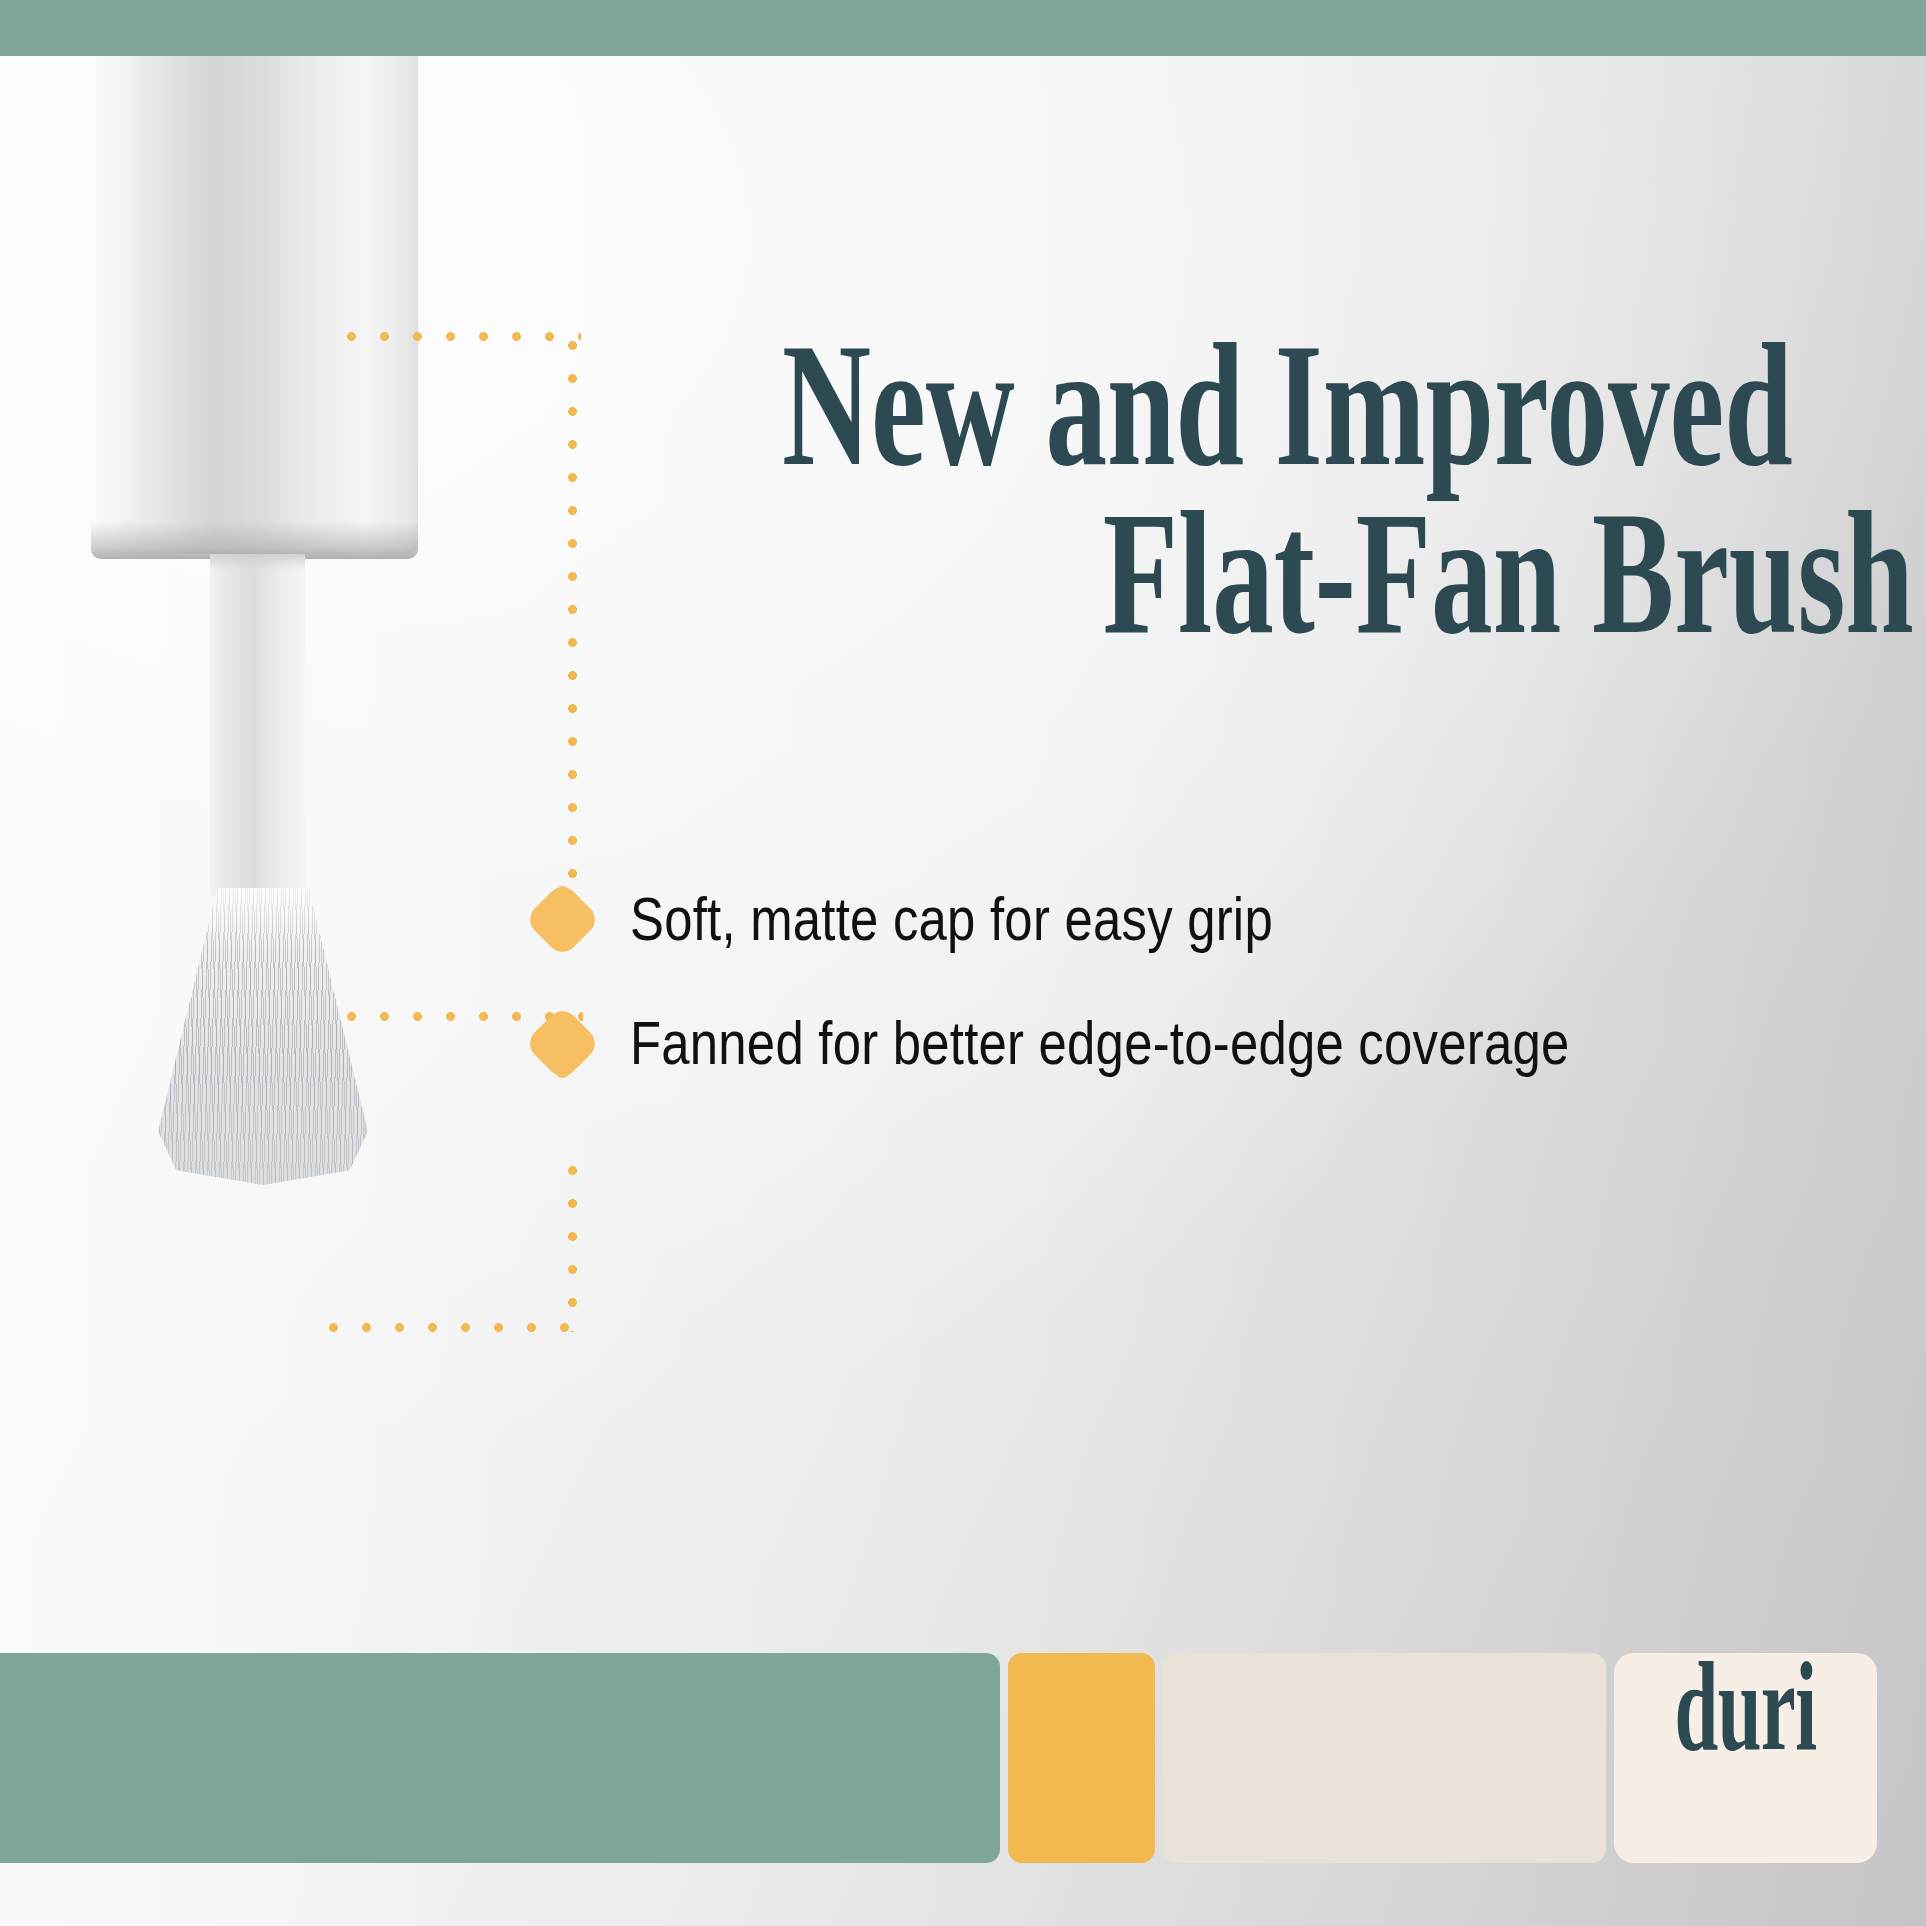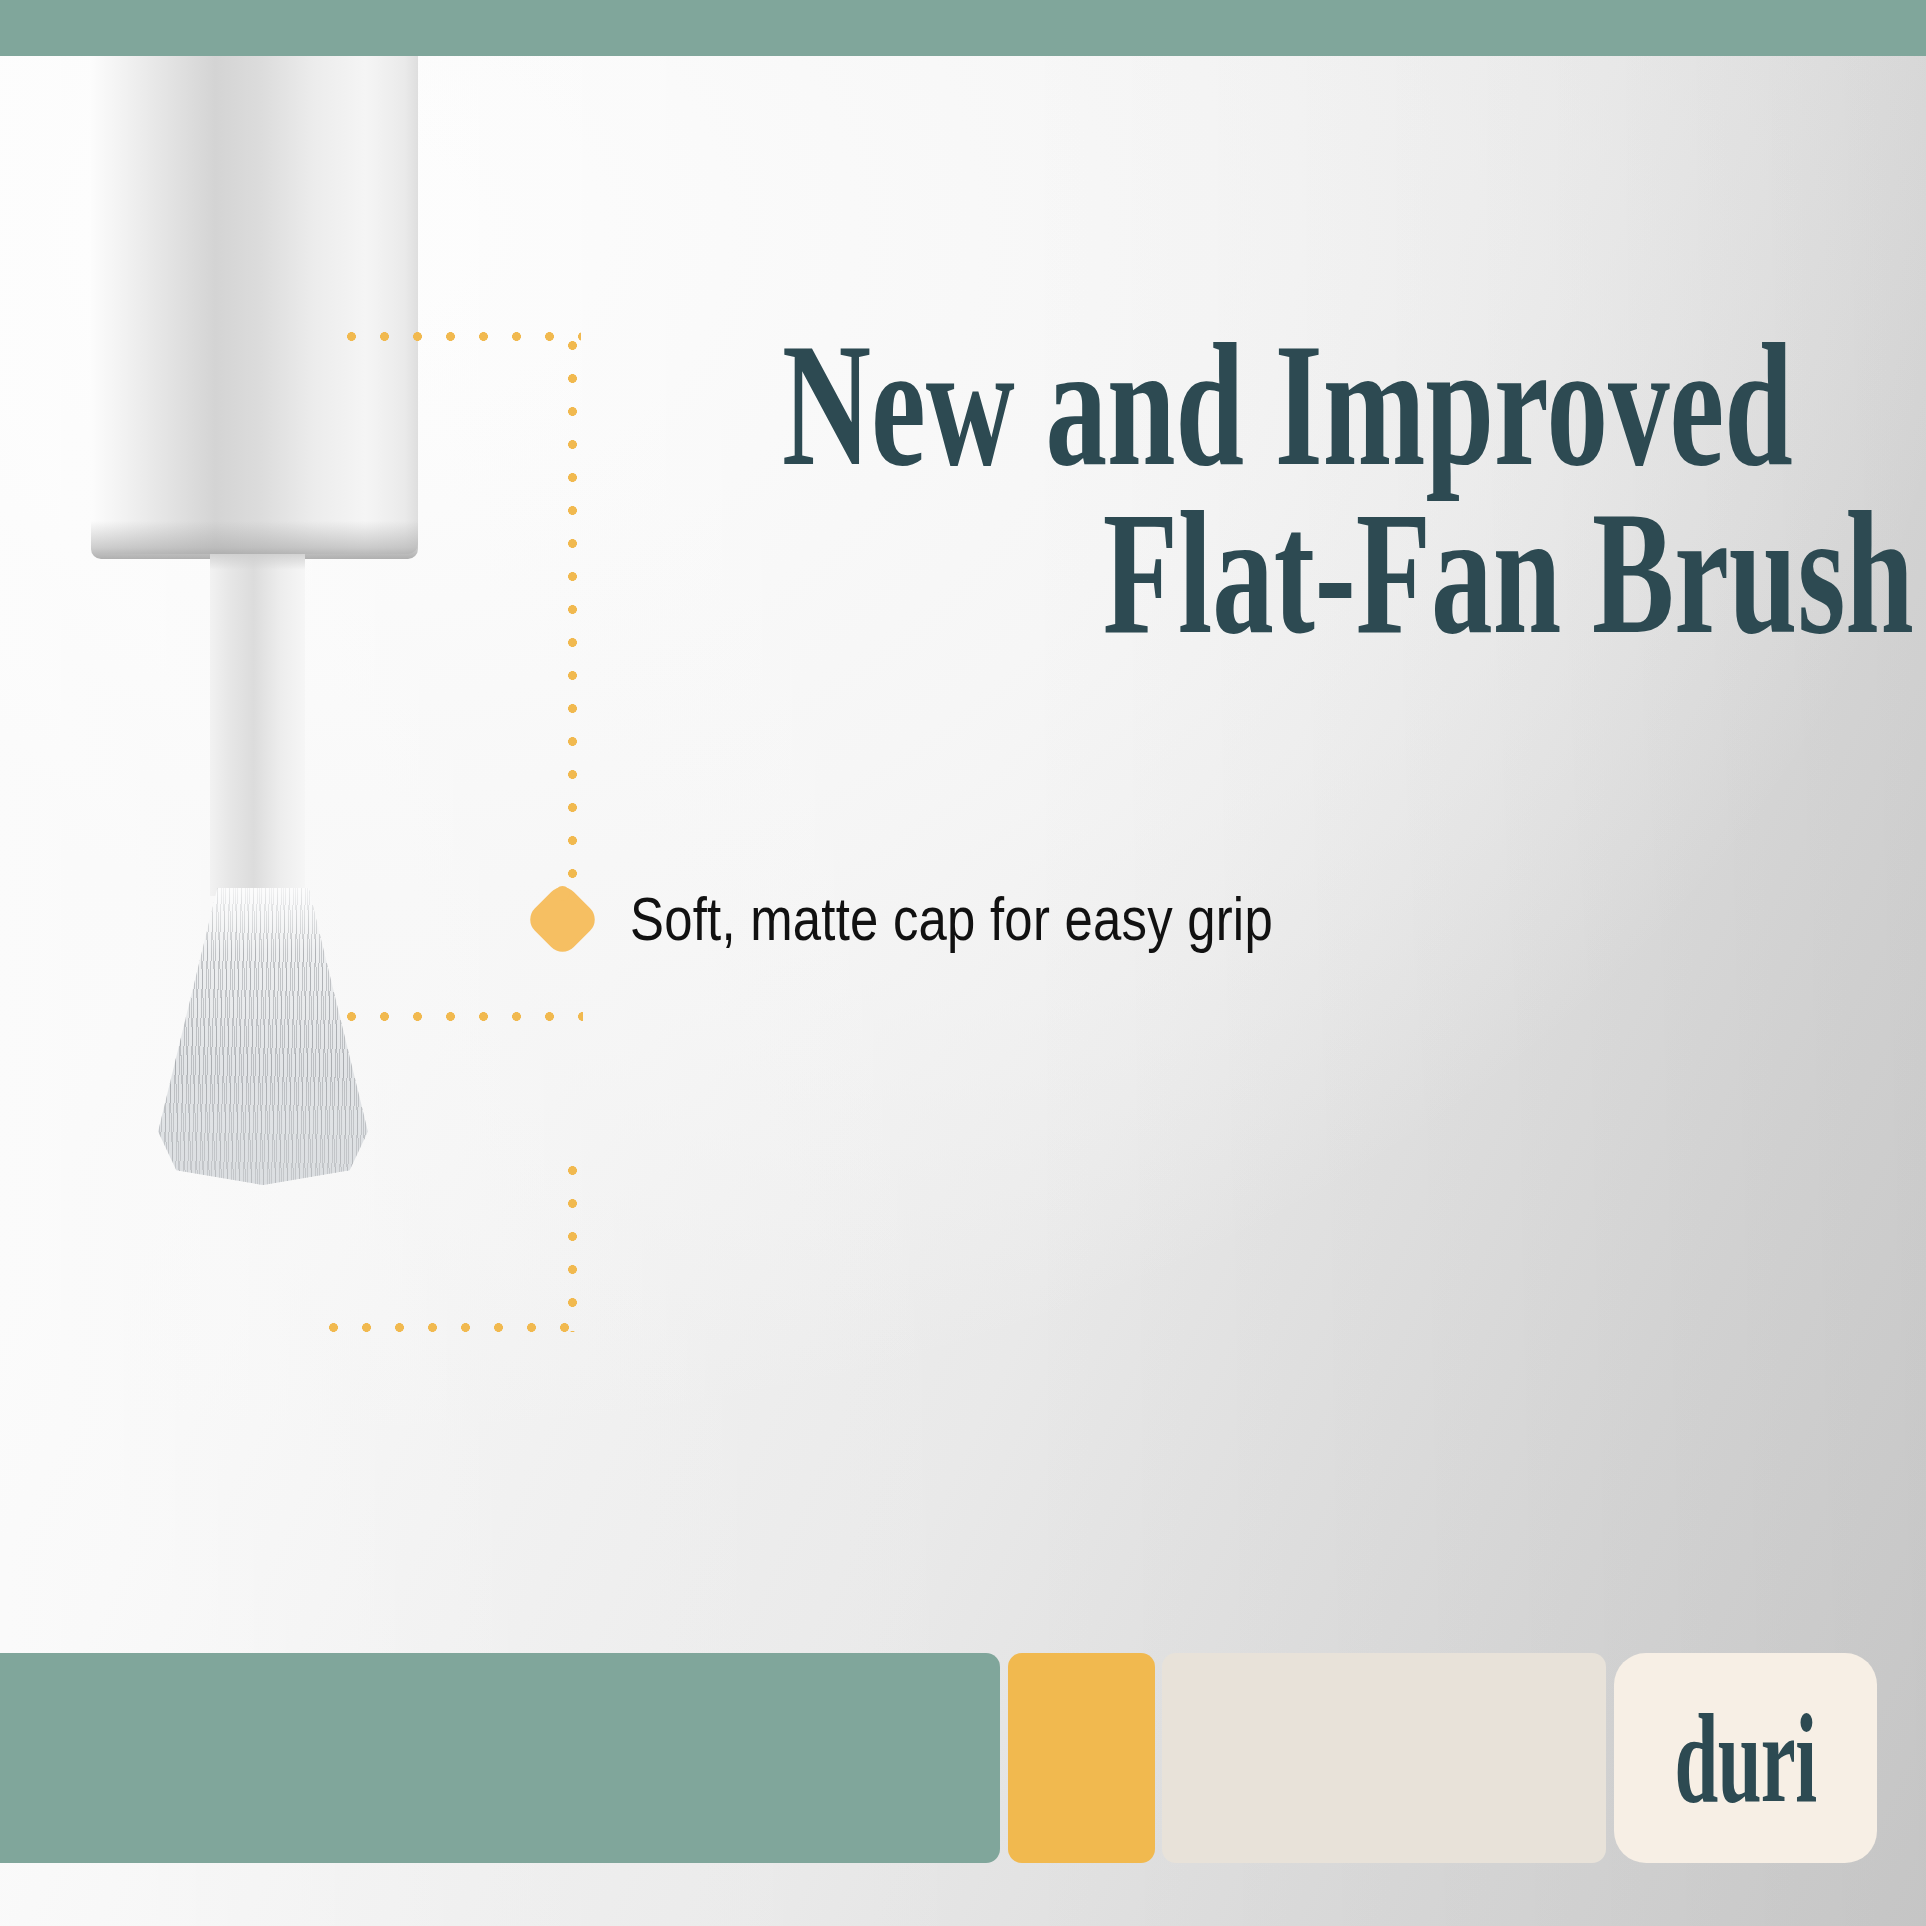--- a/index.html
+++ b/index.html
@@ -45,22 +45,22 @@
   }
   .bar-seg {
     position: absolute;
     top: 0;
     height: 210px;
   }
   .seg-sage   { left: 0px;    width: 1000px; border-radius: 0 14px 14px 0; }
   .seg-gold   { left: 1008px; width: 147px;  border-radius: 14px; }
   .seg-beige  { left: 1162px; width: 444px;  border-radius: 14px; }
   .seg-logo   {
-    left: 1614px; width: 263px; border-radius: 32px;
-    display: flex; align-items: center; justify-content: center;
+    left: 1614px; width: 263px; border-radius: 20px;
+    display: flex; justify-content: center;
   }
   .logo-text {
     font-family: "Liberation Serif", serif;
     font-weight: 700;
     font-size: 127px;
     line-height: 0.84;
     letter-spacing: -1px;
     transform: scaleX(0.62);
     transform-origin: center center;
     white-space: nowrap;
@@ -254,20 +254,27 @@
 
     <div class="feature-row">
       <span class="bullet-marker">
         <span class="diamond" style="background:#f6bf62"></span>
         <span class="nub nub-top" style="background:#f6bf62"></span>
       </span>
       <span class="feature-text">Soft, matte cap for easy grip</span>
     </div>
 
 
+    <div class="feature-row">
+      <span class="bullet-marker">
+        <span class="diamond" style="background:#f6bf62"></span>
+        <span class="nub nub-bottom" style="background:#f6bf62"></span>
+      </span>
+      <span class="feature-text">Fanned for better edge-to-edge coverage</span>
+    </div>
 
   </div>
 
   <div class="bar-bottom-wrap">
     <div class="bar-seg seg-sage" style="background:#80a69b"></div>
     <div class="bar-seg seg-gold" style="background:#f1b94f"></div>
     <div class="bar-seg seg-beige" style="background:#e8e2d9"></div>
     <div class="bar-seg seg-logo" style="background:#f7efe5">
       <span class="logo-text" style="color:#2d4a52">duri</span>
     </div>

